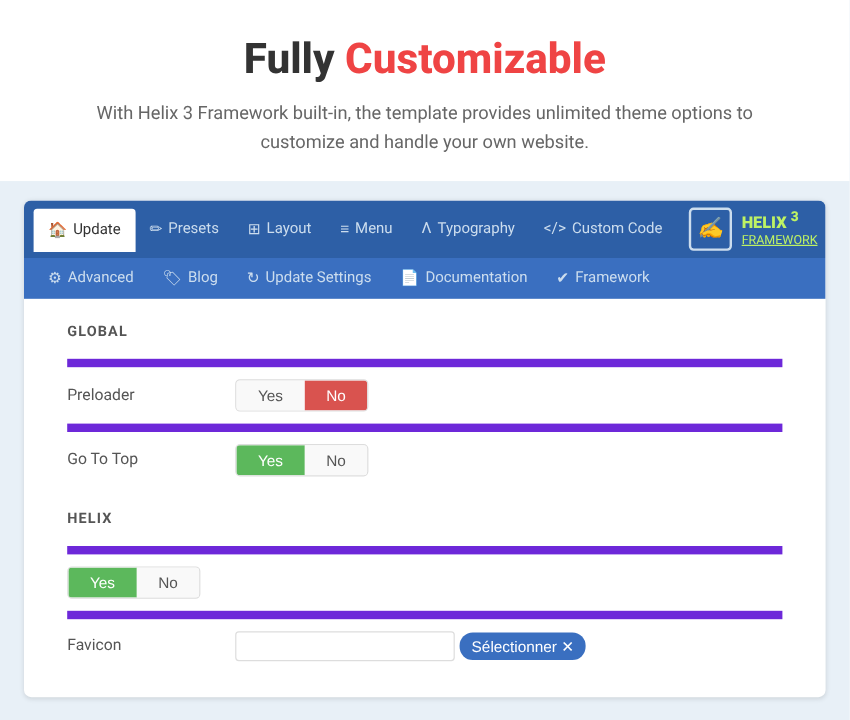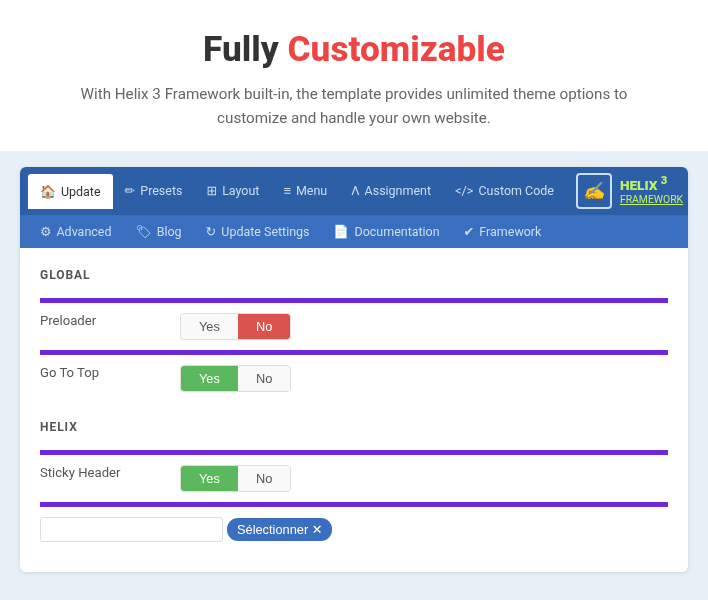--- a/index.html
+++ b/index.html
@@ -122,35 +122,36 @@
       padding: 9px 12px;
       cursor: pointer;
       display: flex;
       align-items: center;
       gap: 5px;
       white-space: nowrap;
     }
 
     
     .content {
-      padding: 20px 20px;
+      padding: 20px 36px;
     }
 
     .section-label {
       font-size: 0.75rem;
       font-weight: 700;
       color: #555;
       letter-spacing: 0.08em;
       margin-bottom: 16px;
     }
 
     .field-row {
       display: flex;
+      align-items: center;
       padding: 10px 0;
-      border-top: 5px solid #6d28d9;
+      border-top: 7px solid #6d28d9;
     }
 
     .field-label {
       font-size: 0.82rem;
       color: #555;
       width: 140px;
       flex-shrink: 0;
     }
 
     .toggle-group {
@@ -235,21 +236,21 @@
       <a class="tab">
         <span class="icon-sym">⊞</span>
         <span>Layout</span>
       </a>
       <a class="tab">
         <span class="icon-sym">≡</span>
         <span>Menu</span>
       </a>
       <a class="tab">
         <span class="icon-sym">Λ</span>
-        <span>Assignment</span>
+        <span>Typography</span>
       </a>
       <a class="tab">
         <span class="icon-sym">&lt;/&gt;</span>
         <span>Custom Code</span>
       </a>
       <div class="logo-area">
         <div class="logo-icon">
           <span>✍</span>
         </div>
         <div class="logo-text">
@@ -300,28 +301,28 @@
           <button class="toggle-btn active-yes">Yes</button>
           <button class="toggle-btn">No</button>
         </div>
       </div>
 
       <div style="height: 18px;"></div>
 
       <div class="section-label">HELIX</div>
 
       <div class="field-row">
-        <span class="field-label">Sticky Header</span>
         <div class="toggle-group">
           <button class="toggle-btn active-yes">Yes</button>
           <button class="toggle-btn">No</button>
         </div>
       </div>
 
       <div class="field-row">
+        <span class="field-label">Favicon</span>
         <div class="select-group">
           <input type="text" class="select-input" value="" style="">
           <button class="select-btn">Sélectionner ✕</button>
         </div>
       </div>
 
     </div>
   </div>
 </div>
 

